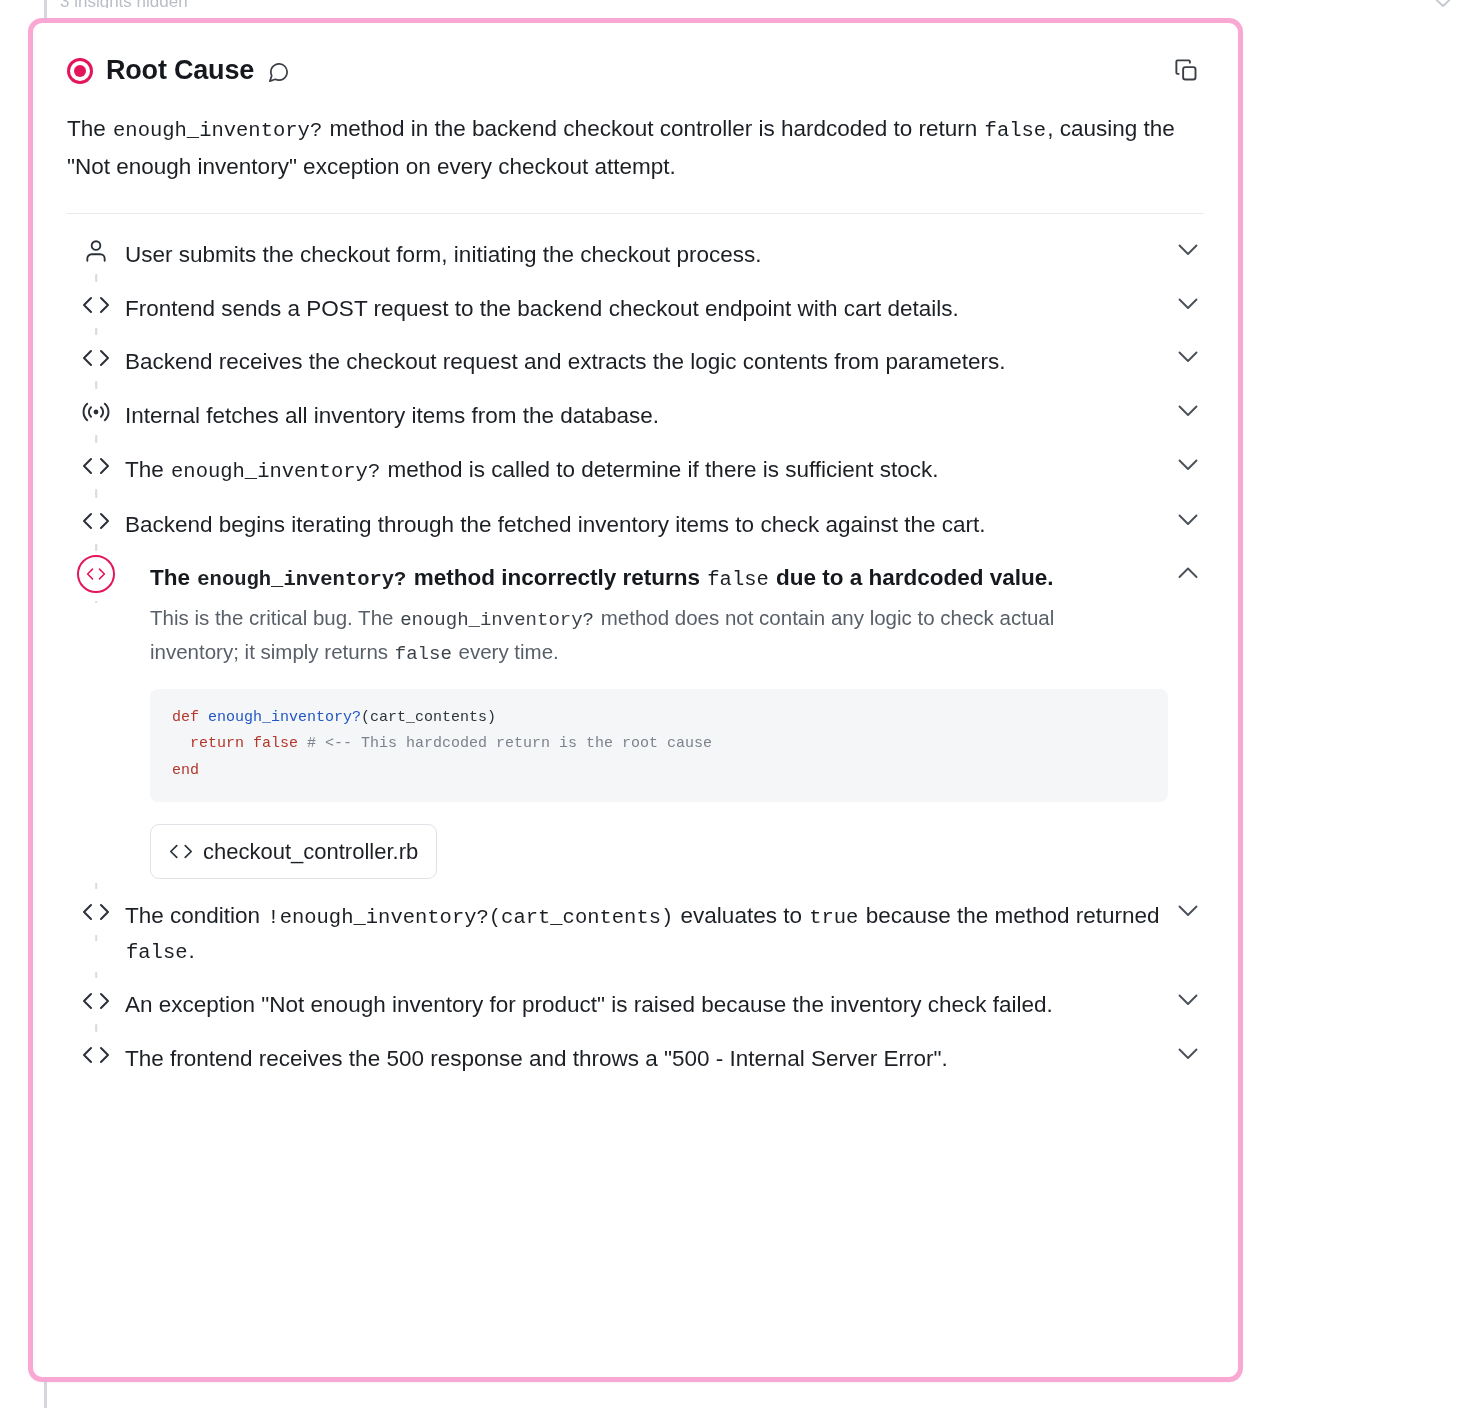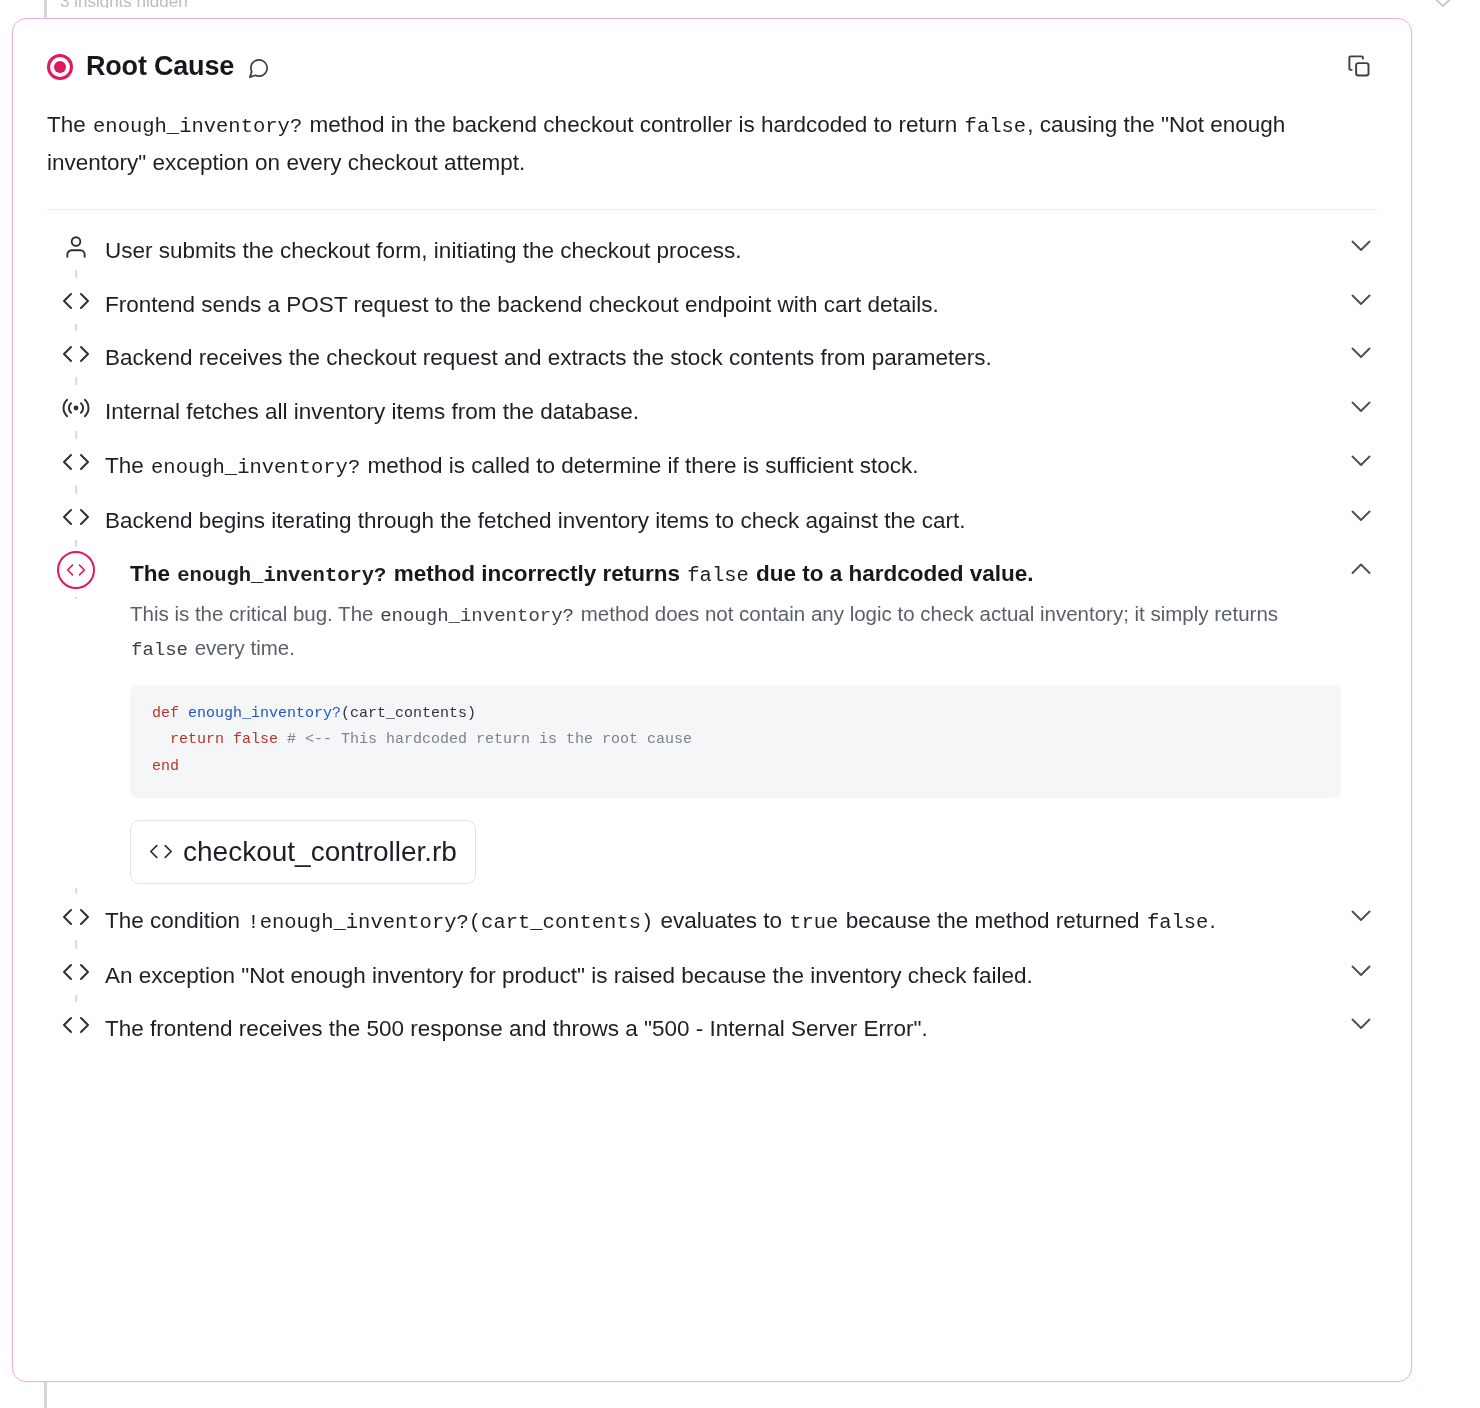--- a/index.html
+++ b/index.html
@@ -41,25 +41,25 @@
     position: absolute;
     top: -6px;
     right: 28px;
     color: #c3c7ce;
     font-size: 16px;
   }
 
   .card {
     position: absolute;
     top: 18px;
-    left: 12px;
-    width: 1400px;
+    left: 28px;
+    width: 1215px;
     height: 1364px;
     background: #ffffff;
-    border: 1px solid #f9a8d4;
+    border: 5px solid #f9a8d4;
     border-radius: 14px;
     box-shadow: 0 1px 2px rgba(16,24,40,0.04);
     overflow: hidden;
   }
 
   .card-header {
     display: flex;
     align-items: center;
     padding: 30px 34px 0 34px;
   }
@@ -223,21 +223,21 @@
   .tok-cmt { color: #7c838d; }
 
   .file-chip {
     display: inline-flex;
     align-items: center;
     gap: 10px;
     margin-top: 22px;
     border: 1px solid #dfe2e7;
     border-radius: 9px;
     padding: 10px 18px;
-    font-size: 28px;
+    font-size: 22px;
     color: #1c2025;
     background: #fff;
     cursor: pointer;
   }
   .file-chip .ci { color: #2b3038; display: inline-flex; }
   .expanded-wrap {
     position: relative;
     padding-left: 0;
     margin-left: 25px;
   }
@@ -326,21 +326,21 @@
     <div class="step">
       <div class="step-gutter">
         <div class="connector" style="top:-6px;bottom:-6px;"></div>
         <div class="icon-slot">
           <svg width="28" height="20" viewBox="0 0 28 20" fill="none" stroke="#2b3038" stroke-width="2" stroke-linecap="round" stroke-linejoin="round">
             <path d="M9 3L2 10l7 7"></path>
               <path d="M19 3l7 7-7 7"></path>
           </svg>
         </div>
       </div>
-      <div class="step-body">Backend receives the checkout request and extracts the stock contents from parameters.</div>
+      <div class="step-body">Backend receives the checkout request and extracts the logic contents from parameters.</div>
       <div class="chev">
         <svg width="20" height="12" viewBox="0 0 20 12" fill="none">
             <path d="M1.5 1.5L10 10L18.5 1.5" stroke="#4a5058" stroke-width="1.9" stroke-linecap="round" stroke-linejoin="round"></path>
           </svg>
       </div>
     </div>
 
     <div class="step">
       <div class="step-gutter">
         <div class="connector" style="top:-6px;bottom:-6px;"></div>

